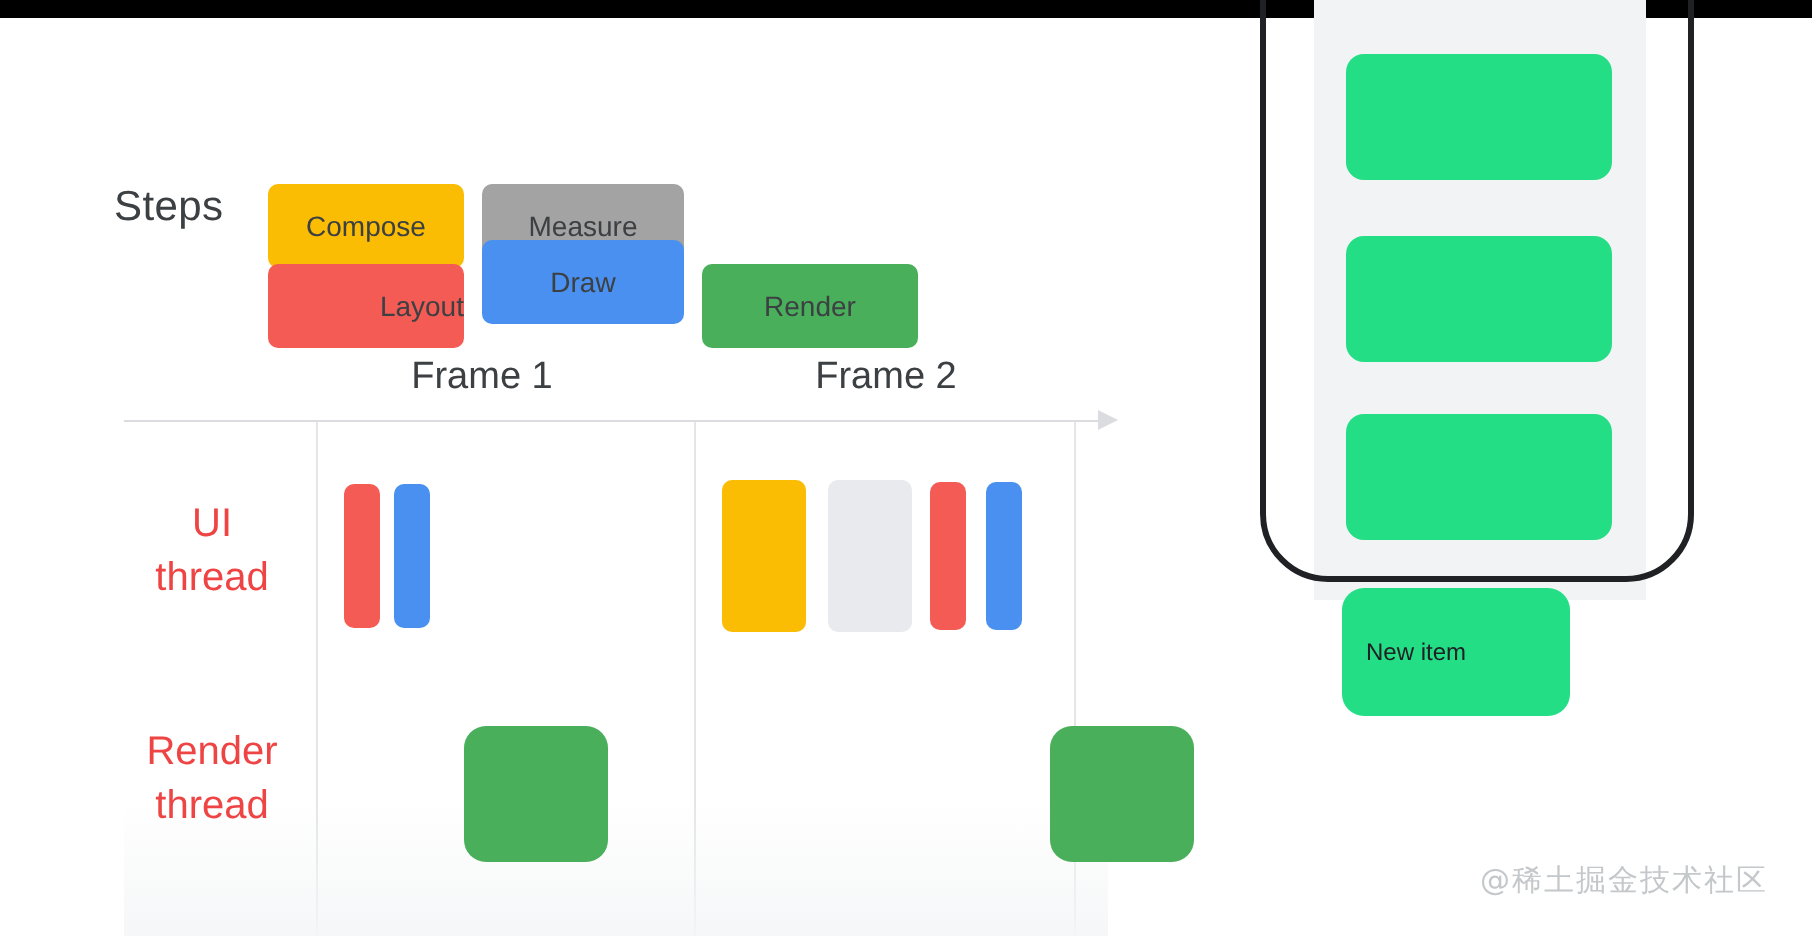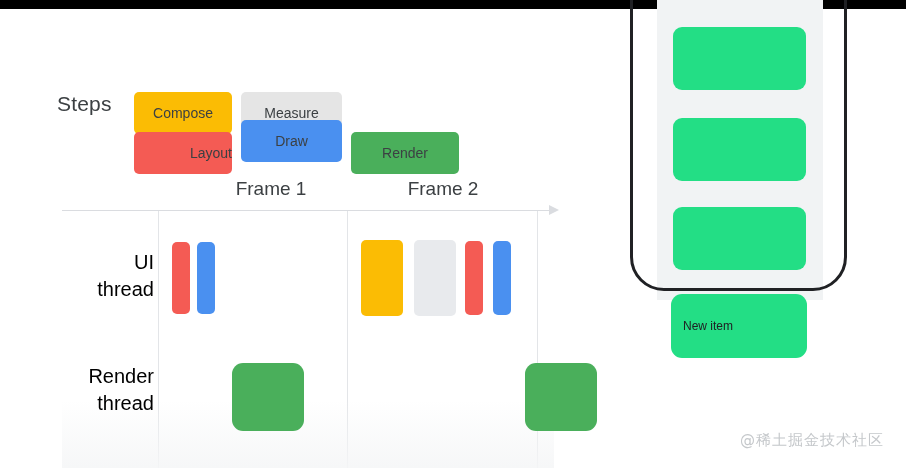--- a/index.html
+++ b/index.html
@@ -39,34 +39,34 @@
     height: 42px;
     border-radius: 5px;
     display: flex;
     align-items: center;
     justify-content: center;
     font-size: 14px;
     color: #3c4043;
     box-sizing: border-box;
   }
   .chip-compose { left: 134px; top: 92px;  width: 98px; background: #fbbc04; }
-  .chip-measure { left: 241px; top: 92px;  width: 101px; background: #e5e5e5; }
+  .chip-measure { left: 241px; top: 92px;  width: 101px; background: #a3a3a3; }
   .chip-layout  { left: 134px; top: 132px; width: 98px; background: #f45b54; justify-content: flex-end; }
   .chip-draw    { left: 241px; top: 120px; width: 101px; background: #4a90f0; }
   .chip-render  { left: 351px; top: 132px; width: 108px; background: #4aaf5b; }
 
   
   .frame-label {
     position: absolute;
     top: 178px;
     font-size: 19px;
     color: #3c4043;
     text-align: center;
   }
-  .frame-1 { left: 208px; width: 126px; }
+  .frame-1 { left: 178px; width: 126px; }
   .frame-2 { left: 380px; width: 126px; text-align: center; }
 
   .axis {
     position: absolute;
     left: 62px; top: 210px;
     width: 492px; height: 1px;
     background: #dadce0;
   }
   .axis-arrow {
     position: absolute;
@@ -93,22 +93,22 @@
     left: 62px; top: 400px;
     width: 492px; height: 68px;
     background: linear-gradient(to bottom, rgba(248,249,250,0) 0%, rgba(245,246,247,0.9) 100%);
     pointer-events: none;
   }
 
   .thread-label {
     position: absolute;
     font-size: 20px;
     line-height: 27px;
-    color: #000000;
-    text-align: right;
+    color: #ef4444;
+    text-align: center;
     width: 96px;
   }
   .label-ui     { left: 58px; top: 249px; }
   .label-render { left: 58px; top: 363px; }
 
   
   .bar {
     position: absolute;
     border-radius: 5px;
   }
@@ -141,21 +141,21 @@
     height: 63px;
     border-radius: 9px;
     background: #23de85;
   }
   .li-1 { top: 27px; }
   .li-2 { top: 118px; }
   .li-3 { top: 207px; }
   .new-item {
     position: absolute;
     left: 671px; top: 294px;
-    width: 136px; height: 64px;
+    width: 114px; height: 64px;
     border-radius: 11px;
     background: #23de85;
     color: #202124;
     font-size: 12px;
     display: flex;
     align-items: center;
     padding-left: 12px;
     box-sizing: border-box;
   }
 

